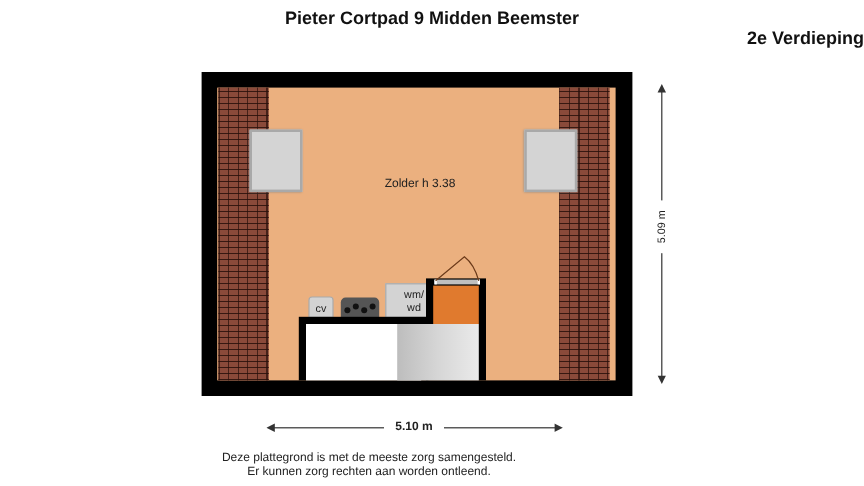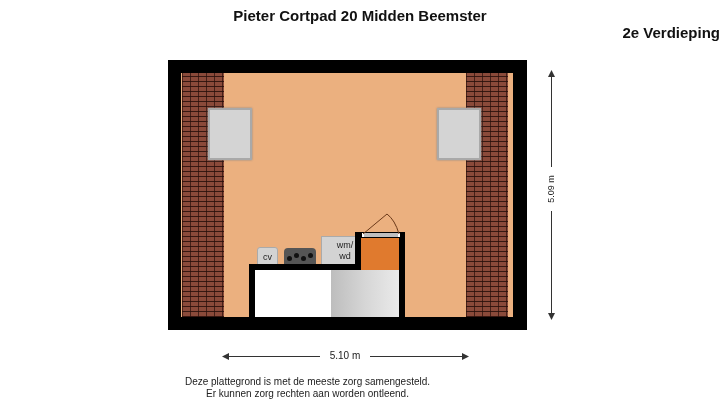--- a/index.html
+++ b/index.html
@@ -28,40 +28,41 @@
   .stove span{position:absolute;width:5px;height:5px;border-radius:50%;background:#111;}
   .block{position:absolute;left:249px;top:264px;width:108px;height:53px;background:#000;}
   .block-inner{position:absolute;left:255px;top:270px;width:96px;height:47px;background:#fff;}
   .stairs{position:absolute;left:331px;top:270px;width:68px;height:47px;background:linear-gradient(90deg,#bdbdbd 0%,#d6d6d6 50%,#eaeaea 100%);}
   .orange-box{position:absolute;left:355px;top:232px;width:50px;height:85px;background:#000;}
   .orange-inner{position:absolute;left:361px;top:238px;width:38px;height:32px;background:#e07a2e;}
   .hatch{position:absolute;left:362px;top:233px;width:38px;height:4px;background:#bfbfbf;border-left:2px solid #fff;border-right:2px solid #fff;box-sizing:border-box;}
   .dim-v{position:absolute;left:551px;top:74px;width:1px;height:244px;background:#333;}
   .dim-h{position:absolute;left:224px;top:356px;width:243px;height:1px;background:#333;}
   .dim-label-v{position:absolute;left:529px;top:184px;width:44px;text-align:center;font-size:9px;color:#222;background:#fff;transform:rotate(-90deg);}
-  .dim-label-h{position:absolute;left:320px;top:350px;width:50px;text-align:center;font-size:10px;color:#222;background:#fff;}
+  .dim-label-h{position:absolute;left:320px;top:350px;width:50px;text-align:center;font-size:10px;color:#222;background:#fff;font-weight:bold;}
   .disc{position:absolute;left:0;width:615px;text-align:center;font-size:10px;color:#222;}
   .d1{top:376px;}
   .d2{top:388px;}
 </style>
 </head>
 <body>
 
-<div class="title t1">Pieter Cortpad 20 Midden Beemster</div>
+<div class="title t1">Pieter Cortpad 9 Midden Beemster</div>
 <div class="title t2">2e Verdieping</div>
 
 <div>
   <div class="frame"></div>
   <div class="floor"></div>
   <div class="brick left"></div>
   <div class="brick right"></div>
   <div class="window left"></div>
   <div class="window right"></div>
 
   <div class="room-label">
+    <div>Zolder h 3.38</div>
   </div>
 
   <div class="appl cv">cv</div>
   <div class="stove">
     <span style="left:3px;top:8px;"></span>
     <span style="left:10px;top:5px;"></span>
     <span style="left:17px;top:8px;"></span>
     <span style="left:24px;top:5px;"></span>
   </div>
   <div class="appl wm">

